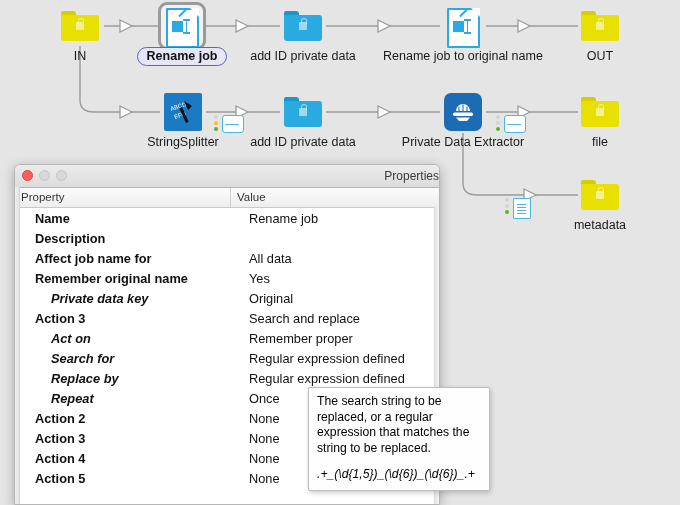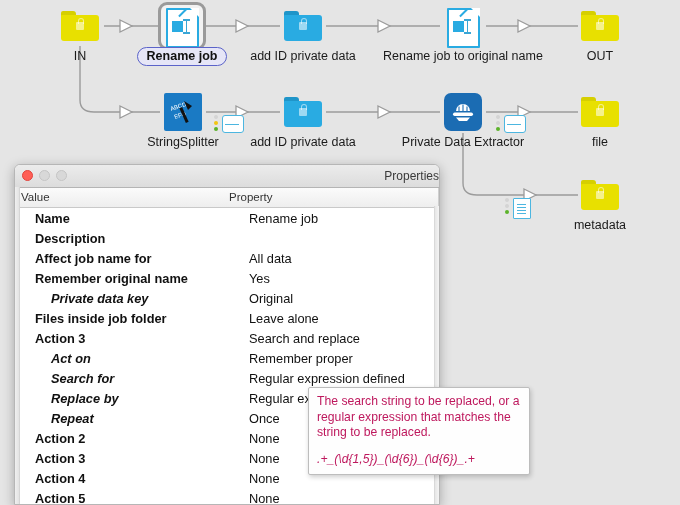--- a/index.html
+++ b/index.html
@@ -314,29 +314,29 @@
     width: 4px;
     background: linear-gradient(90deg, #e6e6e6, #f4f4f4);
     border-left: 1px solid #d9d9d9;
   }
 
   
   #tooltip {
     position: absolute;
     left: 308px;
     top: 387px;
-    width: 222px;
+    width: 182px;
     background: #fefefe;
     border: 1px solid #bdbdbd;
     border-radius: 2px;
     box-shadow: 1px 2px 5px rgba(0,0,0,0.2);
     padding: 6px 8px 7px 8px;
     box-sizing: border-box;
     font-size: 12.2px;
-    color: #be185d;
+    color: #000000;
     line-height: 15.5px;
   }
   #tooltip .tt-regex {
     margin-top: 11px;
     font-style: italic;
     font-size: 12.2px;
     white-space: nowrap;
   }
 </style>
 </head>
@@ -535,22 +535,22 @@
   <div id="titlebar">
     <div class="lights">
       <i class="close"></i>
       <i class="min"></i>
       <i class="zoom"></i>
     </div>
     <div id="title">Properties</div>
   </div>
 
   <div id="headerrow">
+    <div class="h h-prop">Property</div>
     <div class="h h-val">Value</div>
-    <div class="h h-prop">Property</div>
   </div>
 
   <div id="gutter"></div>
   <div id="rightgrip"></div>
 
   <div id="rows">
       <div class="row">
         <div class="p">Name</div>
         <div class="v">Rename job</div>
       </div>
@@ -562,24 +562,20 @@
         <div class="p">Affect job name for</div>
         <div class="v">All data</div>
       </div>
       <div class="row">
         <div class="p">Remember original name</div>
         <div class="v">Yes</div>
       </div>
       <div class="row indent">
         <div class="p">Private data key</div>
         <div class="v">Original</div>
-      </div>
-      <div class="row">
-        <div class="p">Files inside job folder</div>
-        <div class="v">Leave alone</div>
       </div>
       <div class="row">
         <div class="p">Action 3</div>
         <div class="v">Search and replace</div>
       </div>
       <div class="row indent">
         <div class="p">Act on</div>
         <div class="v">Remember proper</div>
       </div>
       <div class="row indent">

